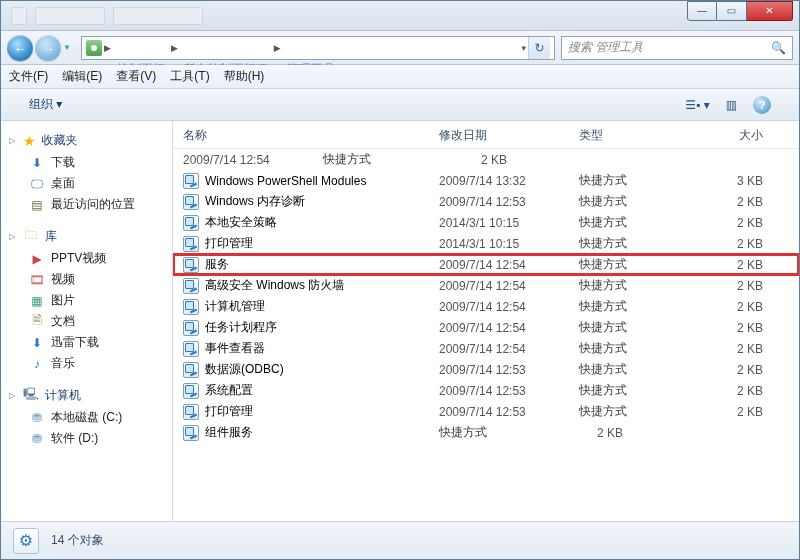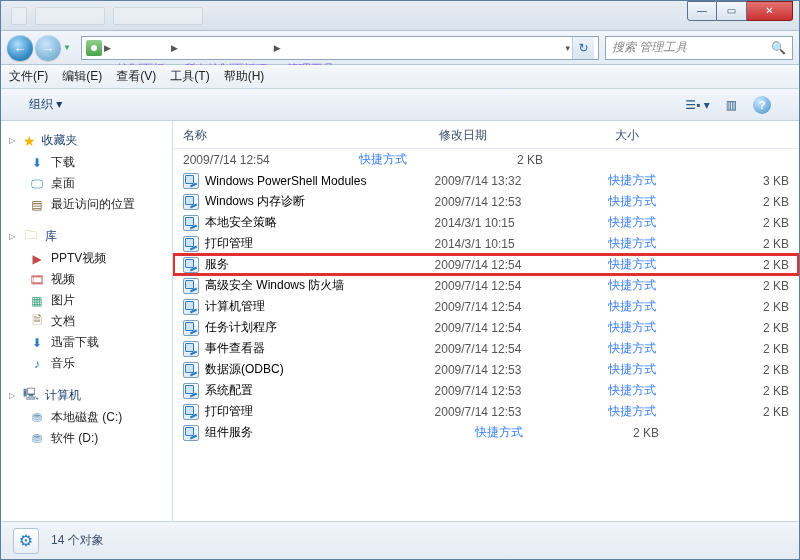--- a/index.html
+++ b/index.html
@@ -16,21 +16,21 @@
 .navarrows { display: flex; align-items: center; gap: 2px; }
 .navarrow { width: 26px; height: 26px; border-radius: 50%; background: radial-gradient(circle at 40% 35%, #aee0ff, #3a8fca 60%, #1b5e8c); display: flex; align-items: center; justify-content: center; color: #fff; font-size: 13px; box-shadow: inset 0 1px 1px rgba(255,255,255,.5), 0 1px 1px rgba(0,0,0,.2); }
 .navarrow.fwd { opacity: .55; }
 .dd { width: 12px; color: #3a6; font-size: 8px; }
 .addressbar { flex: 1; height: 24px; background: #fff; border: 1px solid #8fa5b8; display: flex; align-items: center; padding: 0 4px; gap: 2px; }
 .cp-icon { width: 16px; height: 16px; display: inline-block; background: linear-gradient(#8fd18f, #4ca04c); border-radius: 2px; position: relative; }
 .cp-icon::after { content: ""; position: absolute; width: 6px; height: 6px; background: #fff; border-radius: 50%; top: 5px; left: 5px; }
 .crumb { padding: 0 4px; color: #8b5cf6; margin-top: 44px; }
 .crumb-sep { color: #555; font-size: 9px; }
 .refresh { width: 22px; height: 22px; border-left: 1px solid #c0ceda; display: flex; align-items: center; justify-content: center; color: #2968a3; background: linear-gradient(#edf3fa,#d9e5f1); }
-.searchbox { width: 188px; height: 24px; background: #fff; border: 1px solid #8fa5b8; display: flex; align-items: center; padding: 8px 6px; color: #888; font-style: italic; gap: 16px; }
+.searchbox { width: 232px; height: 24px; background: #fff; border: 1px solid #8fa5b8; display: flex; align-items: center; padding: 8px 6px; color: #888; font-style: italic; gap: 16px; }
 .searchbox .sicon { margin-left: auto; color: #2968a3; font-style: normal; }
 .menubar { height: 24px; background: linear-gradient(#f5f8fc,#e9eff6); border-bottom: 1px solid #c9d5e1; display: flex; align-items: center; padding: 0 8px; gap: 14px; color: #222; }
 .toolbar { height: 32px; background: linear-gradient(#f3f6fb,#e3eaf3); border-bottom: 1px solid #c6d3e0; display: flex; align-items: center; padding: 0 28px; }
 .toolbar .org { color: #1a3f6a; }
 .toolbar .right { margin-left: auto; display: flex; align-items: center; gap: 16px; color: #2c5885; }
 .viewicon { display: inline-flex; align-items: center; gap: 2px; }
 .body { flex: 1; display: flex; overflow: hidden; }
 .sidebar { width: 172px; background: #fff; border-right: 1px solid #d6dee7; padding: 8px 0; overflow-y: auto; }
 .sb-group { margin-bottom: 10px; }
 .sb-head { display: flex; align-items: center; gap: 6px; padding: 3px 10px; color: #1a3d6e; }
@@ -52,21 +52,21 @@
 .content { flex: 1; overflow: auto; }
 .cols { display: flex; padding: 6px 10px 4px 10px; color: #39506b; border-bottom: 1px solid #e3e9f0; position: sticky; top: 0; background: #fff; }
 .col-name { width: 256px; }
 .col-date { width: 140px; }
 .col-type { width: 124px; }
 .col-size { width: 60px; text-align: right; }
 .row { display: flex; align-items: center; padding: 1px 10px; height: 21px; }
 .row.highlight { outline: 3px solid #e03030; outline-offset: -2px; }
 .rname { width: 256px; display: flex; align-items: center; gap: 6px; }
 .rdate { width: 140px; color: #555; }
-.rtype { width: 124px; color: #3b82f6; margin-left: 36px; }
+.rtype { width: 124px; color: #404040; }
 .rsize { width: 60px; text-align: right; color: #555; }
 .ficon { width: 16px; height: 16px; display: inline-block; border: 1px solid #7aa0c0; background: linear-gradient(#fff,#e0ecf6); border-radius: 2px; position: relative; }
 .ficon::before { content: ""; position: absolute; width: 7px; height: 7px; border: 1px solid #2a7ac0; border-radius: 1px; left: 1px; top: 1px; background: #cfe6f8; }
 .ficon::after { content: ""; position: absolute; width: 7px; height: 2px; background: #2a7ac0; left: 6px; bottom: 2px; transform: rotate(-25deg); }
 .statusbar { height: 38px; background: linear-gradient(#f1f5fa,#e4ebf3); border-top: 1px solid #c6d3e0; display: flex; align-items: center; padding: 0 12px; gap: 12px; color: #39506b; }
 .staticon { width: 26px; height: 26px; border: 1px solid #b0c5d8; border-radius: 3px; background: linear-gradient(#fff,#e6eff7); display: flex; align-items: center; justify-content: center; color: #2a7ac0; font-size: 16px; }
 .help { width: 18px; height: 18px; border-radius: 50%; background: radial-gradient(circle at 35% 30%, #cfeaff, #3f8fc7); color: #fff; display: inline-flex; align-items: center; justify-content: center; font-size: 11px; font-weight: bold; }
 </style>
 </head>
 <body>
@@ -193,20 +193,21 @@
             <span class="ico drv">⛃</span>
             <span>软件 (D:)</span>
           </div>
       </div>
     </div>
 
     <div class="content">
       <div class="cols">
         <div class="col-name">名称</div>
         <div class="col-date">修改日期</div>
+        <div class="col-type">类型</div>
         <div class="col-size">大小</div>
       </div>
       <div id="rows">
           <div class="row">
             <div class="rdate">2009/7/14 12:54</div>
             <div class="rtype">快捷方式</div>
             <div class="rsize">2 KB</div>
           </div>
           <div class="row">
             <div class="rname">

